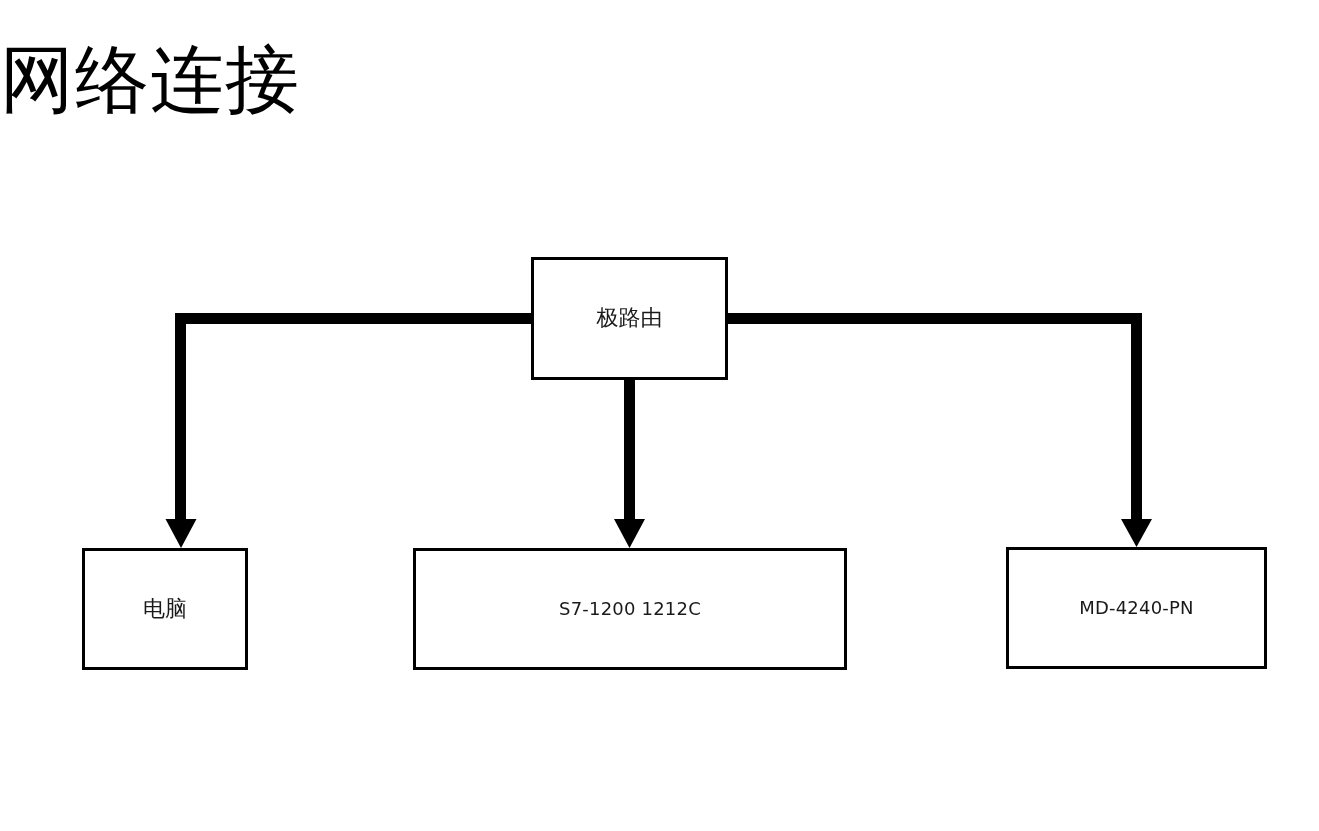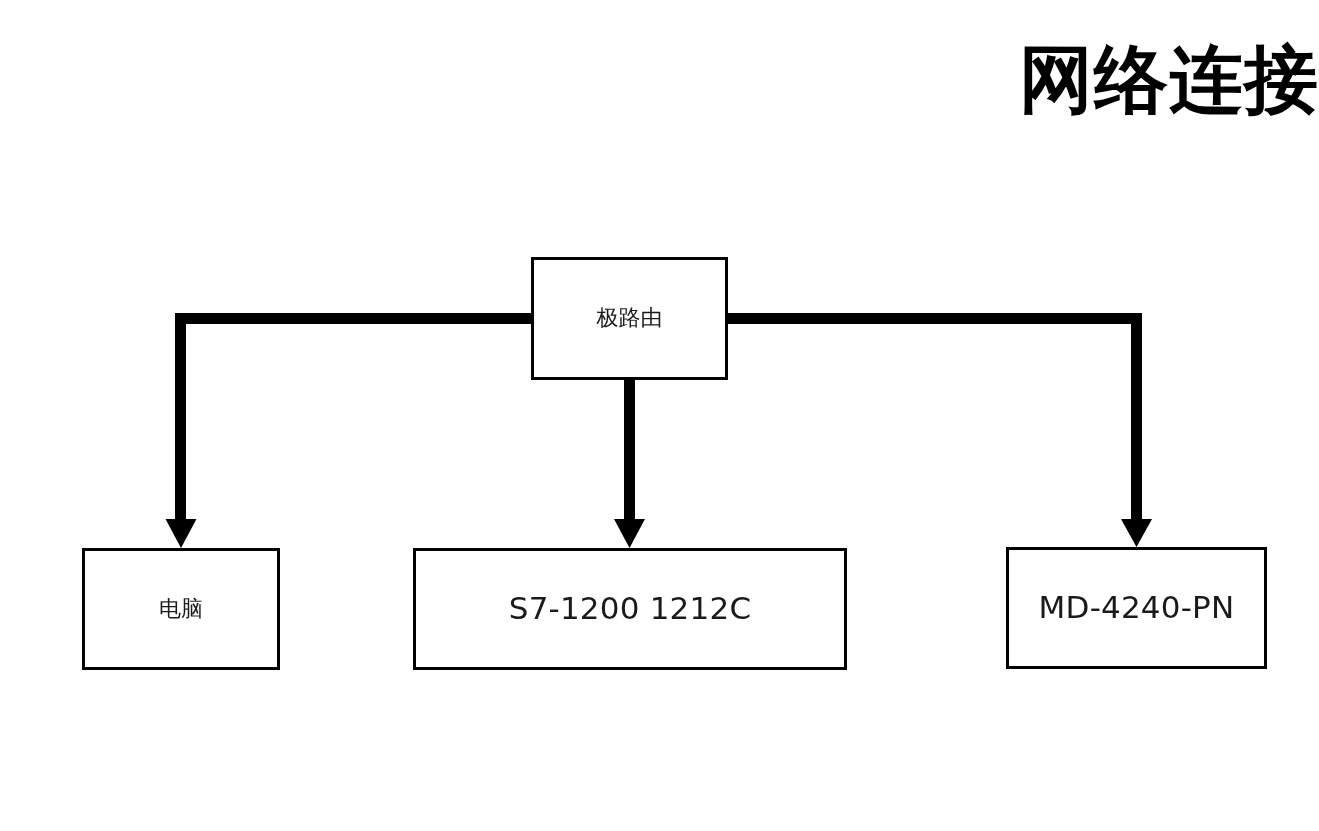--- a/index.html
+++ b/index.html
@@ -18,24 +18,24 @@
     position: relative;
     width: 1319px;
     height: 831px;
     background: #ffffff;
   }
   .diagram-title {
     position: absolute;
     left: 0;
     top: 42px;
     width: 1319px;
-    text-align: right;
+    text-align: left;
     font-size: 74px;
     line-height: 1.0;
-    font-weight: 700;
+    font-weight: 400;
     color: #000000;
     letter-spacing: 1px;
     white-space: nowrap;
   }
   svg.edges {
     position: absolute;
     left: 0;
     top: 0;
     width: 1319px;
     height: 831px;
@@ -52,33 +52,33 @@
     z-index: 3;
   }
   .node-label {
     font-size: 22px;
     line-height: 1.2;
     color: #1a1a1a;
     text-align: right;
     white-space: nowrap;
   }
   .node-label.latin {
-    font-size: 31px;
+    font-size: 18px;
     letter-spacing: 0.2px;
   }
   #node-router {
     left: 531px;
     top: 257px;
     width: 197px;
     height: 123px;
   }
   #node-pc {
     left: 82px;
     top: 548px;
-    width: 198px;
+    width: 166px;
     height: 122px;
   }
   #node-plc {
     left: 413px;
     top: 548px;
     width: 434px;
     height: 122px;
   }
   #node-md {
     left: 1006px;

